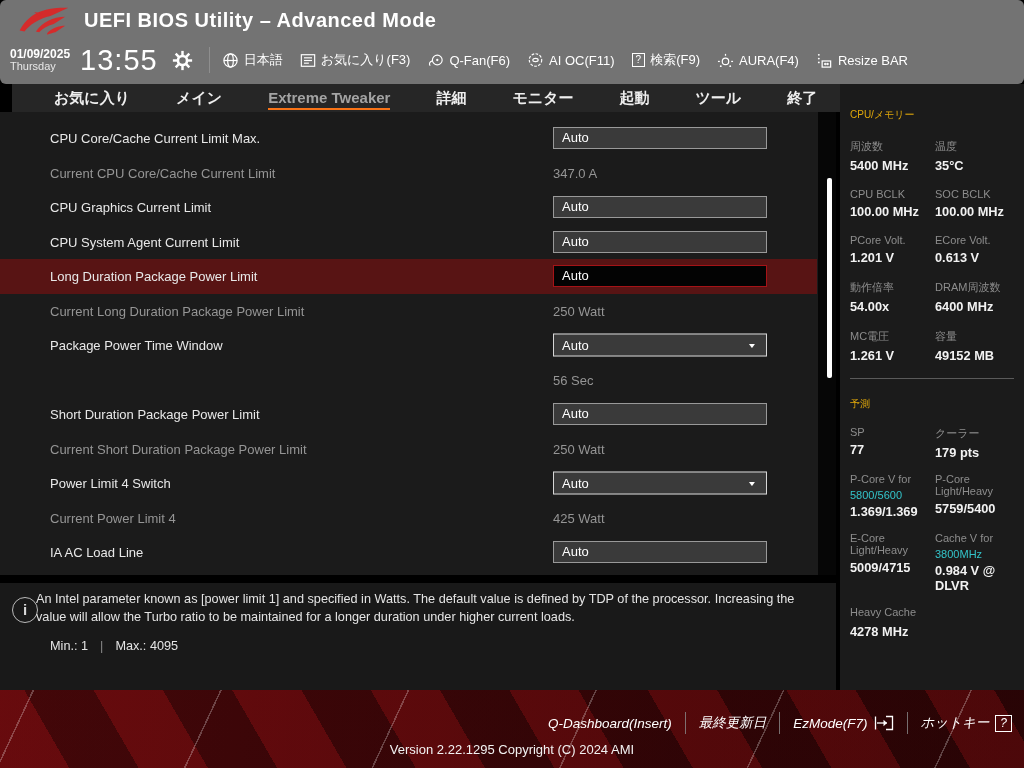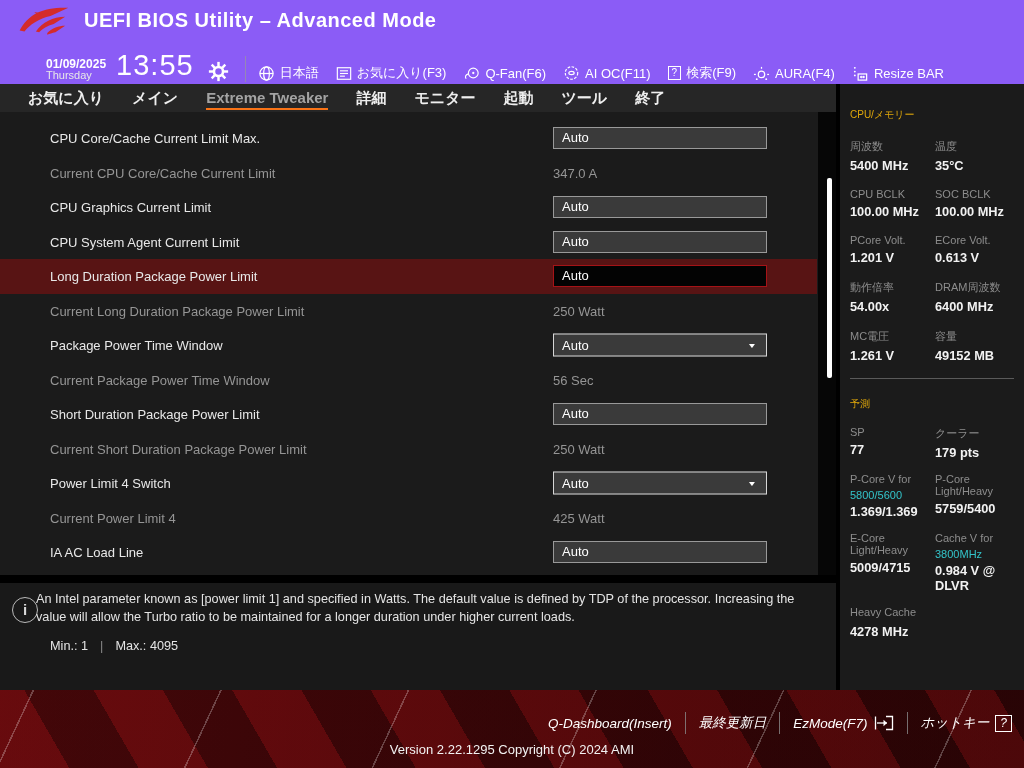--- a/index.html
+++ b/index.html
@@ -4,50 +4,51 @@
 <style>
   * { margin:0; padding:0; box-sizing:border-box; }
   html,body { background:#000; }
   body { font-family:"Liberation Sans", sans-serif; }
   .page { position:relative; width:1024px; height:768px; background:#000; overflow:hidden; }
   .header { position:absolute; left:0; top:0; width:1024px; height:84px;
     background:
       repeating-linear-gradient(295deg, transparent 0 90px, rgba(255,255,255,0.22) 90px 91.5px, transparent 91.5px 210px),
       repeating-linear-gradient(303deg, transparent 0 48px, rgba(255,80,80,0.15) 48px 49px, transparent 49px 120px),
       linear-gradient(100deg, #4d080a 0%, #33050 6 28%, #1f0304 55%, #120102 78%, #0c0102 100%);
-    background-color:#8b5cf6;
+    background-color:#737373;
+    border-radius:6px;
   }
   .footer { position:absolute; left:0; top:690px; width:1024px; height:78px;
     background:
       repeating-linear-gradient(295deg, transparent 0 80px, rgba(255,255,255,0.25) 80px 81.5px, transparent 81.5px 170px),
       repeating-linear-gradient(60deg, rgba(140,15,18,0.45) 0 60px, rgba(60,6,8,0.45) 60px 120px),
       linear-gradient(100deg, #4a080a 0%, #360507 35%, #230304 70%, #180203 100%);
     background-color:#260405;
   }
 
   
   .title-row { position:absolute; left:0; top:0; width:100%; height:40px; display:flex; align-items:center; }
   .rog-logo { margin-left:18px; width:52px; height:34px; }
   .app-title { margin-left:14px; color:#fff; font-size:20px; font-weight:600; letter-spacing:0.5px; }
 
   
-  .ribbon { position:absolute; left:0; top:38px; width:100%; height:44px; display:flex; align-items:flex-end;padding-left:36px; }
+  .ribbon { position:absolute; left:0; top:38px; width:100%; height:44px; display:flex; align-items:center; }
   .date-block { margin-left:10px; color:#fff; line-height:1.05; text-align:left; }
   .date-line { font-size:12px; font-weight:600; }
   .weekday-line { font-size:11px; color:#e8e8e8; }
   .time-big { margin-left:10px; color:#fff; font-size:29px; font-weight:500; letter-spacing:1px; }
   .gear-wrap { margin-left:14px; display:flex; align-items:center; }
   .vsep { width:1px; height:26px; background:#9a9a9a; margin:0 12px 0 16px; opacity:0.7; }
   .menu-items { display:flex; align-items:center; gap:17px; }
   .menu-item { display:flex; align-items:center; gap:5px; color:#fff; font-size:13px; white-space:nowrap; cursor:pointer; }
   .boxed-glyph { display:inline-block; border:1px solid #fff; font-size:10px; line-height:12px; padding:0 3px; color:#fff; }
 
   
-  .tabbar { position:absolute; left:0; top:84px; width:836px; height:28px; background:#262626;
-    display:flex; align-items:center; padding-left:28px; gap:28px; }
+  .tabbar { position:absolute; left:12px; top:84px; width:836px; height:28px; background:#262626;
+    display:flex; align-items:center; padding-left:42px; gap:46px; }
   .tab { color:#efefef; font-size:15px; font-weight:600; padding:3px 0 2px; cursor:pointer; white-space:nowrap; }
   .tab.active { color:#a3a3a3; border-bottom:2px solid #f97316; }
 
   
   .content { position:absolute; left:0; top:112px; width:836px; height:463px; background:#1b1b1b; padding-top:9px; overflow:hidden; }
   .row { position:relative; height:34.5px; margin-right:19px; }
   .row.selected { background:#581414; }
   .row-label { position:absolute; left:50px; top:50%; transform:translateY(-50%); font-size:13px; color:#e8e8e8; }
   .row.readonly .row-label { color:#959595; }
   .row-valpos { position:absolute; left:553px; top:50%; transform:translateY(-50%); }
@@ -252,21 +253,20 @@
       <span class="row-label">Package Power Time Window</span>
       <div class="row-valpos">
         <div class="val-select">
           <span>Auto</span>
           <span class="sel-arrow">▼</span>
         </div>
       </div>
     </div>
 
     <div class="row readonly">
-      <span class="row-label">Current Package Power Time Window</span>
       <div class="row-valpos"><span class="val-readonly">56 Sec</span></div>
     </div>
 
     <div class="row">
       <span class="row-label">Short Duration Package Power Limit</span>
       <div class="row-valpos">
           <div class="val-input">Auto</div>
         </div>
     </div>
 

